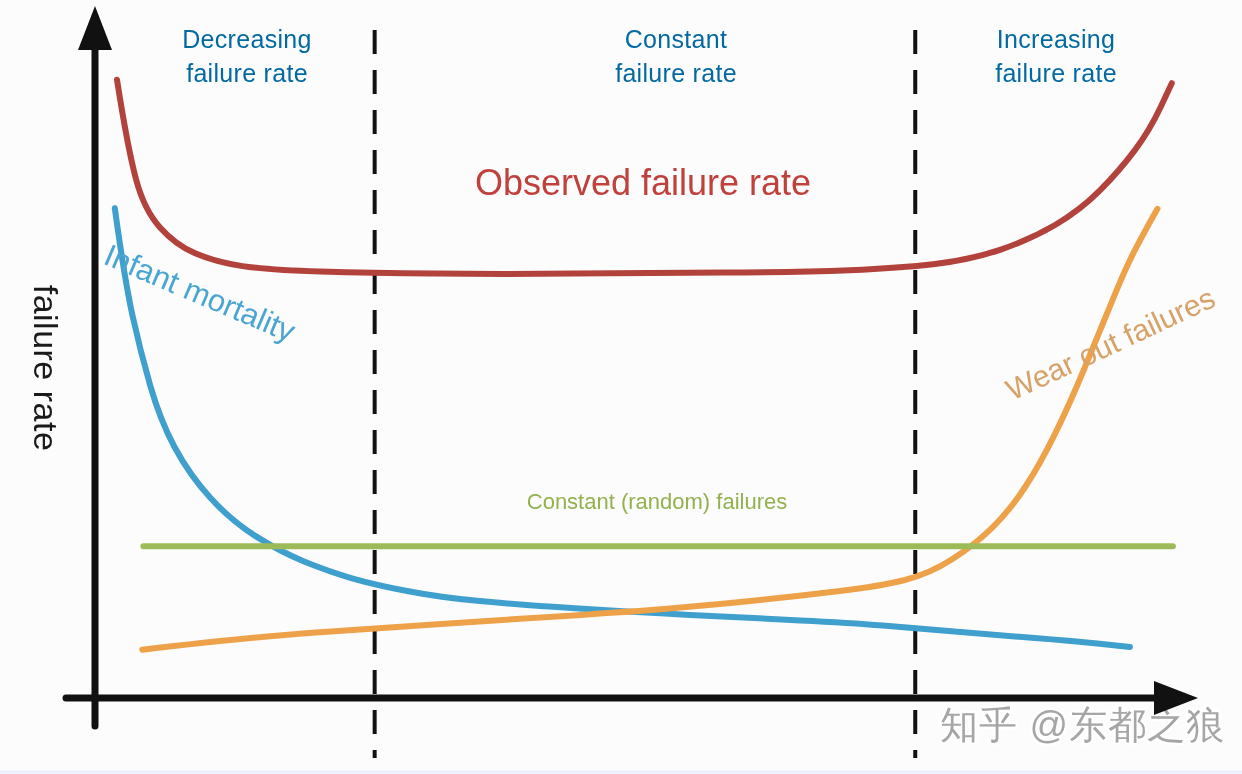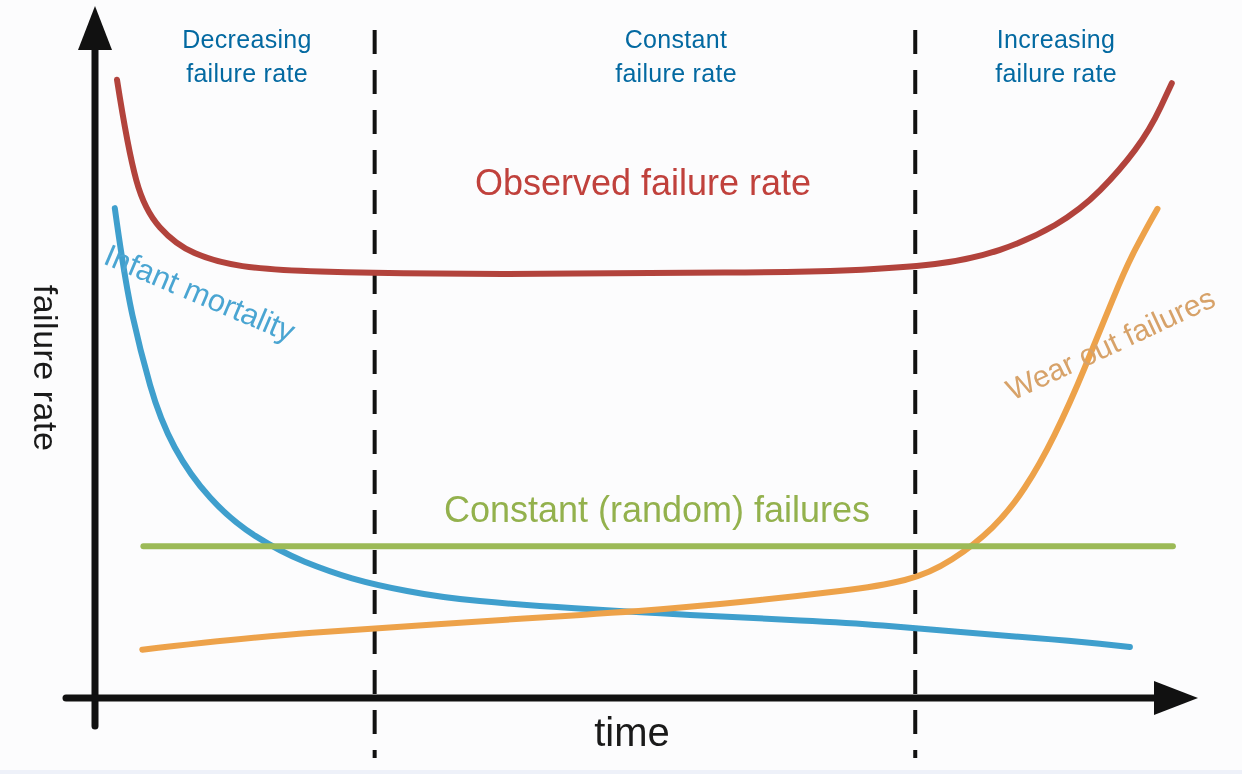--- a/index.html
+++ b/index.html
@@ -10,21 +10,21 @@
   .plot-svg{position:absolute;left:0;top:0;z-index:2;}
   .lbl{position:absolute;z-index:3;}
   .region-label{
     top:22px;width:320px;text-align:center;font-size:25px;line-height:34px;
     color:#0369a1;white-space:pre-line;letter-spacing:0.3px;
   }
   .region-1{left:87px;}
   .region-2{left:516px;}
   .region-3{left:896px;}
   .observed-label{left:443px;top:162px;width:400px;text-align:center;font-size:36px;}
-  .constant-label{left:407px;top:489px;width:500px;text-align:center;font-size:36px;}
+  .constant-label{left:407px;top:489px;width:500px;text-align:center;font-size:22px;}
   .infant-label{
     left:106px;top:236px;font-size:31px;white-space:nowrap;
     transform:rotate(23deg);transform-origin:0 50%;
   }
   .wearout-label{
     left:1008px;top:375px;font-size:30px;white-space:nowrap;
     transform:rotate(-25deg);transform-origin:0 50%;
   }
   .y-axis-label{
     left:45px;top:368px;font-size:34px;color:#1a1a1a;white-space:nowrap;
@@ -37,20 +37,21 @@
     text-shadow:-2px -2px 0 #fff,2px -2px 0 #fff,-2px 2px 0 #fff,2px 2px 0 #fff,
                 0 -2px 0 #fff,0 2px 0 #fff,-2px 0 0 #fff,2px 0 0 #fff;
   }
   .bottom-edge{position:absolute;left:0;bottom:0;width:100%;height:4px;background:#eef1f9;z-index:4;}
 </style>
 </head>
 <body>
 
 <div class="canvas">
 
+  <div class="lbl watermark">知乎 @东都之狼</div>
 
   <svg class="plot-svg" width="1242" height="774" viewBox="0 0 1242 774">
     <g id="boundaries">
         <line x1="374.654" x2="374.654" y1="30" y2="758" stroke="#111111" stroke-width="4" stroke-dasharray="24 16"></line>
         <line x1="915.245" x2="915.245" y1="30" y2="758" stroke="#111111" stroke-width="4" stroke-dasharray="24 16"></line>
       </g>
     <g id="curves">
         <path d="M117.0,79.8 Q128.0,150.1 136.3,180.2 Q144.5,210.2 160.0,227.4 Q175.4,244.7 195.2,253.3 Q215.0,261.9 242.5,266.1 Q270.1,270.2 320.2,271.6 Q370.3,273.0 435.2,273.6 Q500.2,274.3 575.0,273.6 Q649.9,273.0 724.8,272.6 Q799.6,272.3 849.7,270.2 Q899.8,268.1 935.1,264.0 Q970.3,259.8 1000.0,249.8 Q1029.7,239.8 1055.1,225.0 Q1080.4,210.2 1100.2,190.2 Q1120.0,170.1 1134.9,150.1 Q1149.8,130.1 1160.8,106.7 L1171.8,83.2" fill="none" stroke="#b2433c" stroke-width="6" stroke-linecap="round" stroke-linejoin="round"></path>
         <path d="M114.8,208.1 Q124.7,279.9 132.4,315.1 Q140.1,350.2 150.1,385.1 Q160.0,419.9 174.8,447.5 Q189.7,475.1 210.1,497.6 Q230.4,520.0 255.2,535.9 Q280.0,551.7 304.7,561.7 Q329.5,571.7 352.1,578.3 Q374.7,584.8 407.1,591.0 Q439.6,597.3 479.8,601.1 Q520.0,604.9 575.0,608.3 Q630.1,611.8 690.1,614.9 Q750.1,618.0 800.2,620.4 Q850.3,622.8 882.8,625.5 Q915.2,628.3 957.6,631.8 Q1000.0,635.2 1034.7,638.0 Q1069.4,640.7 1099.7,643.8 L1129.9,646.9" fill="none" stroke="#3f9fcd" stroke-width="6" stroke-linecap="round" stroke-linejoin="round"></path>
         <path d="M142.3,649.7 Q250.2,637.3 312.4,632.8 Q374.7,628.3 437.4,624.2 Q500.2,620.0 565.1,615.9 Q630.1,611.8 675.2,608.0 Q720.4,604.2 760.0,600.0 Q799.6,595.9 839.8,591.0 Q880.0,586.2 904.8,580.0 Q929.6,573.8 952.1,559.3 Q974.7,544.8 992.3,527.6 Q1009.9,510.3 1024.8,487.5 Q1039.7,464.8 1054.5,434.8 Q1069.4,404.8 1084.8,367.5 Q1100.2,330.2 1112.9,299.2 Q1125.5,268.1 1135.4,249.2 Q1145.4,230.2 1151.4,219.5 L1157.5,208.8" fill="none" stroke="#eda24a" stroke-width="6" stroke-linecap="round" stroke-linejoin="round"></path>
@@ -73,16 +74,15 @@
 
   <div class="lbl observed-label" style="color: rgb(192, 65, 60);">Observed failure rate</div>
 
   <div class="lbl infant-label" style="color: rgb(74, 165, 210);">Infant mortality</div>
 
   <div class="lbl wearout-label" style="color: rgb(215, 162, 105);">Wear out failures</div>
 
   <div class="lbl constant-label" style="color: rgb(147, 177, 77);">Constant (random) failures</div>
 
   <div class="lbl y-axis-label">failure rate</div>
-  <div class="lbl x-axis-label">time</div>
 
   <div class="bottom-edge"></div>
 </div>
 
 </body></html>

